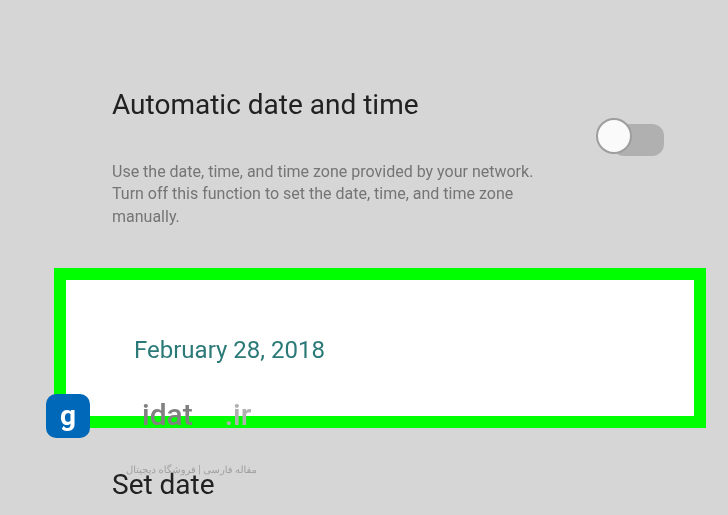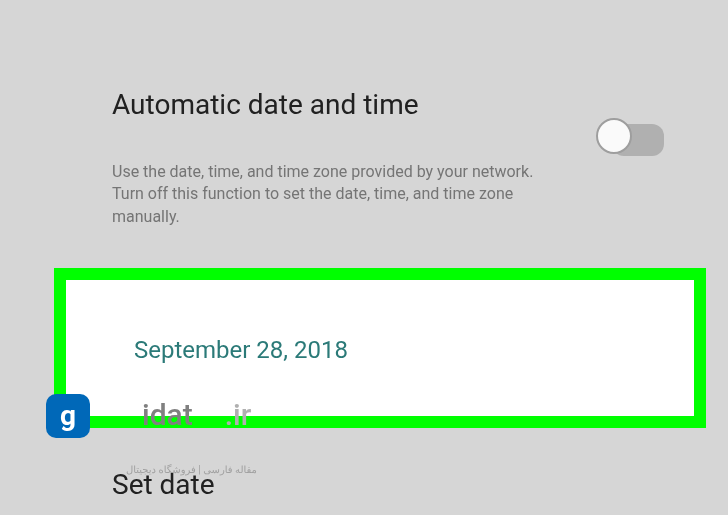--- a/index.html
+++ b/index.html
@@ -122,21 +122,21 @@
     <div class="setting-title">Automatic date and time</div>
     <div class="setting-description">Use the date, time, and time zone provided by your network. Turn off this function to set the date, time, and time zone manually.</div>
     <div class="toggle-switch">
       <div class="toggle-track"></div>
       <div class="toggle-thumb"></div>
     </div>
   </div>
 
   <div class="highlight-box">
     <div class="setting-item">
-      <div class="setting-value">September 28, 2018</div>
+      <div class="setting-value">February 28, 2018</div>
     </div>
   </div>
 
   <div class="setting-item">
     <div class="setting-title">Set date</div>
   </div>
 
 </div>
 
 <div class="watermark">

